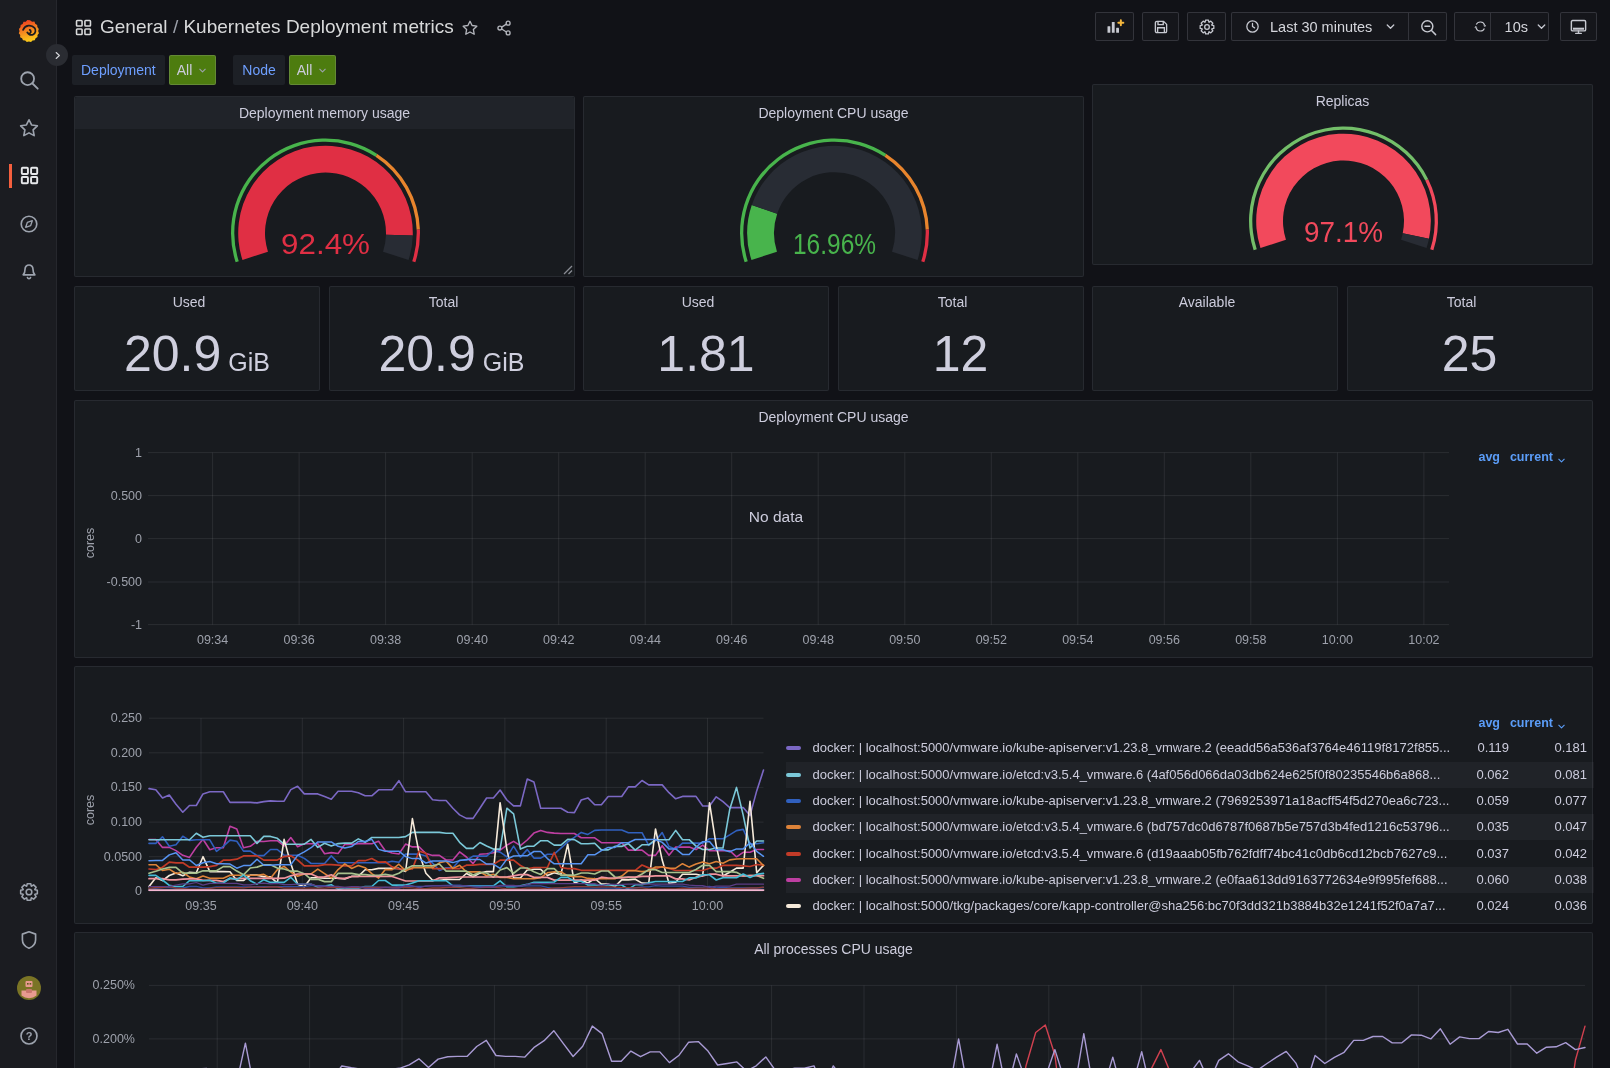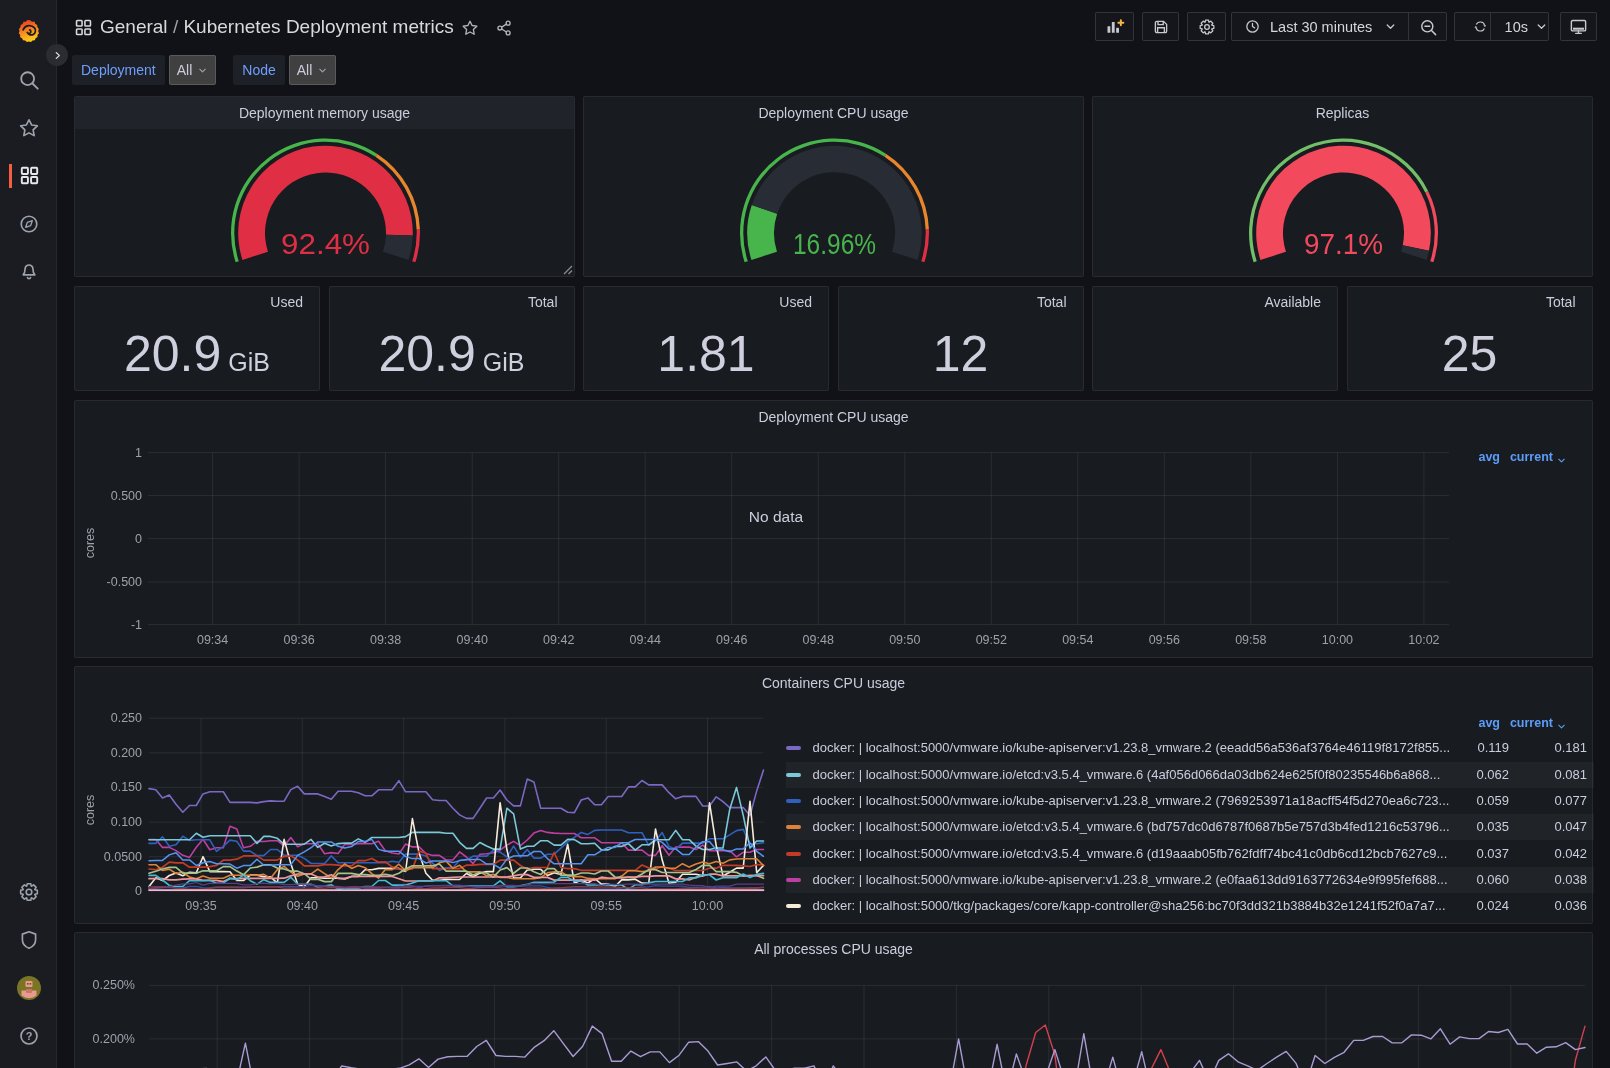--- a/index.html
+++ b/index.html
@@ -1,26 +1,26 @@
 <!DOCTYPE html>
 <html><head><meta charset="utf-8"><style>
 *{margin:0;padding:0;box-sizing:border-box}
 html,body{width:1610px;height:1068px;overflow:hidden;background:#111217;font-family:"Liberation Sans",sans-serif;}
 .panel{position:absolute;background:#181B1F;border:1px solid rgba(204,204,220,0.09);border-radius:2px;}
 .ptitle{position:absolute;left:0;right:0;top:5px;height:22px;line-height:22px;text-align:center;font-size:14px;font-weight:500;color:#CCCCDC;white-space:nowrap;}
 .abs{position:absolute}
 .ylab{position:absolute;font-size:12.5px;color:#9DA1AB;text-align:right;width:60px;}
 .xlab{position:absolute;font-size:12.5px;color:#9DA1AB;text-align:center;width:60px;}
 .axisname{position:absolute;font-size:12.5px;color:#9DA1AB;transform:rotate(-90deg);transform-origin:center;}
-.stitle{position:absolute;left:0;right:16px;top:7px;text-align:right;font-size:14px;font-weight:500;color:#CCCCDC;}
+.stitle{position:absolute;left:0;right:16px;top:7px;text-align:center;font-size:14px;font-weight:500;color:#CCCCDC;}
 .sval{position:absolute;left:0;right:0;top:42px;text-align:center;font-size:50px;font-weight:500;color:#CFCFDE;line-height:50px;}
 .sval .unit{font-size:25px;margin-left:7px;letter-spacing:0;}
 .tbtn{position:absolute;top:12px;height:29px;border:1px solid rgba(204,204,220,0.17);border-radius:2px;background:#15161B;display:flex;align-items:center;justify-content:center;}
 .vlabel{background:#1D2026;color:#6E9FFF;font-size:14px;font-weight:500;height:30px;display:flex;align-items:center;padding:0 9px;border-radius:2px;}
-.vpick{background:#404040;border:1px solid rgba(204,204,220,0.19);color:#CCCCDC;font-size:14px;font-weight:500;height:30px;display:flex;align-items:center;padding:0 7px;border-radius:2px;gap:5px;}
+.vpick{background:#4d7c0f;border:1px solid rgba(204,204,220,0.19);color:#CCCCDC;font-size:14px;font-weight:500;height:30px;display:flex;align-items:center;padding:0 7px;border-radius:2px;gap:5px;}
 .leghdr{position:absolute;font-size:12.5px;font-weight:700;color:#5B9DF8;}
 </style></head><body>
 <div class="abs" style="left:0;top:0;width:57px;height:1068px;background:#1B1C21;border-right:1px solid #26272D">
     <div class="abs" style="left:17px;top:18px"><svg width="25" height="25" viewBox="0 0 28 28" fill="none">
         <defs>
           <linearGradient id="glg" x1="0.3" y1="0" x2="0.6" y2="1">
             <stop offset="0" stop-color="#EE3B20"></stop>
             <stop offset="0.45" stop-color="#F58220"></stop>
             <stop offset="0.8" stop-color="#FAB81B"></stop>
             <stop offset="1" stop-color="#FCCF1A"></stop>
@@ -185,21 +185,21 @@
     <div class="ptitle">Deployment CPU usage</div>
     <svg width="501" height="181" style="position:absolute;left:0;top:0">
       <path d="M160.63 165.20 A94.5 94.5 0 0 1 302.33 56.98 L300.52 59.74 A91.2 91.2 0 0 0 163.76 164.18 Z" fill="#48B44C"></path>
       <path d="M302.33 56.98 A94.5 94.5 0 0 1 344.94 132.56 L341.64 132.68 A91.2 91.2 0 0 0 300.52 59.74 Z" fill="#E8852D"></path>
       <path d="M344.94 132.56 A94.5 94.5 0 0 1 340.37 165.20 L337.24 164.18 A91.2 91.2 0 0 0 341.64 132.68 Z" fill="#E02F44"></path>
       <path d="M167.47 162.98 A87.3 87.3 0 0 1 167.78 108.11 L193.17 116.67 A60.5 60.5 0 0 0 192.96 154.70 Z" fill="#48B44C"></path>
       <path d="M167.78 108.11 A87.3 87.3 0 0 1 333.53 162.98 L308.04 154.70 A60.5 60.5 0 0 0 193.17 116.67 Z" fill="#282C34"></path>
       <text x="209.0" y="157" font-size="28.8" font-weight="500" fill="#48B44C" font-family="Liberation Sans, sans-serif" textLength="83" lengthAdjust="spacingAndGlyphs">16.96%</text>
     </svg>
   </div>
-<div class="panel" style="left:1092px;top:96px;width:501px;height:181px">
+<div class="panel" style="left:1092px;top:84px;width:501px;height:181px">
     <div class="ptitle">Replicas</div>
     <svg width="501" height="181" style="position:absolute;left:0;top:0">
       <path d="M160.63 165.20 A94.5 94.5 0 0 1 335.23 94.16 L332.27 95.62 A91.2 91.2 0 0 0 163.76 164.18 Z" fill="#73BF69"></path>
       <path d="M335.23 94.16 A94.5 94.5 0 0 1 340.37 165.20 L337.24 164.18 A91.2 91.2 0 0 0 332.27 95.62 Z" fill="#F2495C"></path>
       <path d="M167.47 162.98 A87.3 87.3 0 1 1 335.98 153.76 L309.74 148.31 A60.5 60.5 0 1 0 192.96 154.70 Z" fill="#F2495C"></path>
       <path d="M335.98 153.76 A87.3 87.3 0 0 1 333.53 162.98 L308.04 154.70 A60.5 60.5 0 0 0 309.74 148.31 Z" fill="#282C34"></path>
       <text x="211.0" y="157" font-size="28.8" font-weight="500" fill="#F2495C" font-family="Liberation Sans, sans-serif" textLength="79" lengthAdjust="spacingAndGlyphs">97.1%</text>
     </svg>
   </div>
 <div class="panel" style="left:74px;top:286px;width:246px;height:105px">
@@ -271,21 +271,20 @@
     <div class="xlab" style="left:1318.9px;top:232px">10:02</div>
     <div class="axisname" style="left:0px;top:135px">cores</div>
     <div class="abs" style="left:646px;top:107px;width:110px;text-align:center;font-size:15.5px;color:#CCCCDC">No data</div>
     <div class="leghdr" style="right:92px;top:49px">avg</div>
     <div class="leghdr" style="right:39px;top:49px">current</div>
     <div class="abs" style="right:25px;top:51px"><svg width="11" height="11" viewBox="0 0 24 24" fill="none">
         <path d="M6 9.2l6 6 6-6" stroke="#5B9DF8" stroke-width="2.4" stroke-linecap="round" stroke-linejoin="round"></path>
       </svg></div>
   </div>
 <div class="panel" style="left:74px;top:666px;width:1519px;height:258px">
-    <div class="ptitle">Containers CPU usage</div>
     <svg width="1519" height="258" class="abs" style="left:0;top:0">
       <line x1="74.0" y1="224.3" x2="688.5" y2="224.3" stroke="rgba(204,204,220,0.10)" stroke-width="1"></line>
       <line x1="74.0" y1="189.7" x2="688.5" y2="189.7" stroke="rgba(204,204,220,0.10)" stroke-width="1"></line>
       <line x1="74.0" y1="155.1" x2="688.5" y2="155.1" stroke="rgba(204,204,220,0.10)" stroke-width="1"></line>
       <line x1="74.0" y1="120.4" x2="688.5" y2="120.4" stroke="rgba(204,204,220,0.10)" stroke-width="1"></line>
       <line x1="74.0" y1="85.8" x2="688.5" y2="85.8" stroke="rgba(204,204,220,0.10)" stroke-width="1"></line>
       <line x1="74.0" y1="51.2" x2="688.5" y2="51.2" stroke="rgba(204,204,220,0.10)" stroke-width="1"></line>
       <line x1="126.0" y1="51.2" x2="126.0" y2="224.3" stroke="rgba(204,204,220,0.10)" stroke-width="1"></line>
       <line x1="227.3" y1="51.2" x2="227.3" y2="224.3" stroke="rgba(204,204,220,0.10)" stroke-width="1"></line>
       <line x1="328.6" y1="51.2" x2="328.6" y2="224.3" stroke="rgba(204,204,220,0.10)" stroke-width="1"></line>

